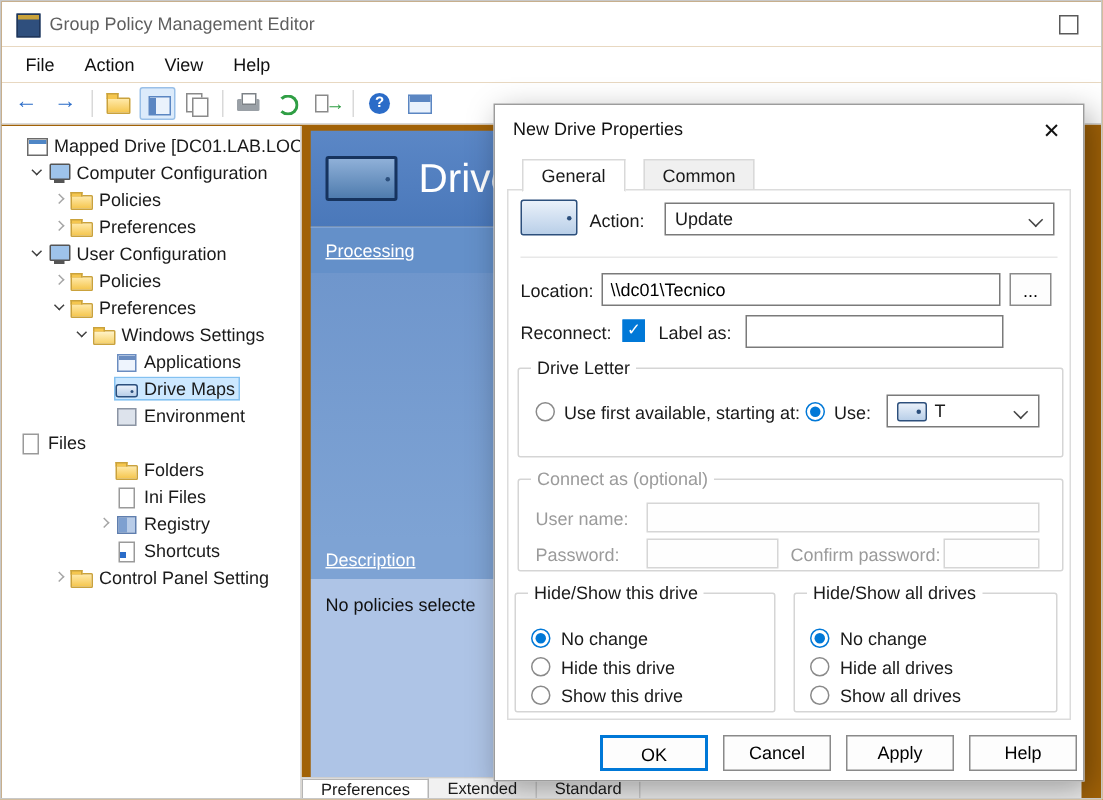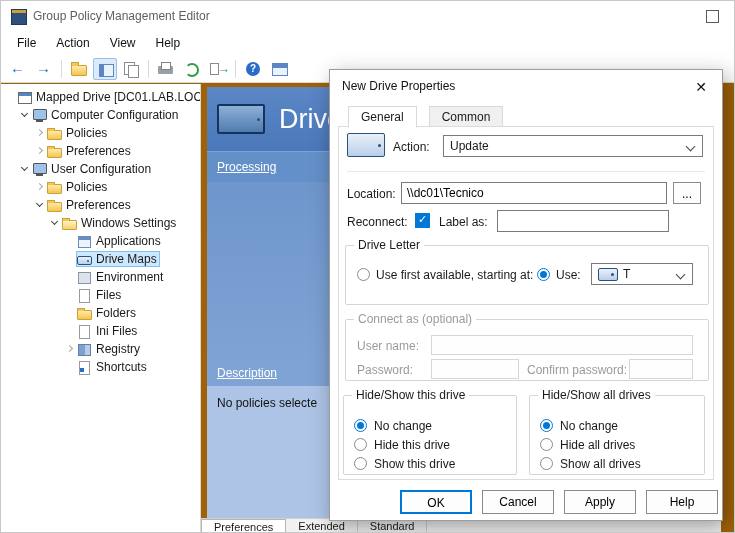--- a/index.html
+++ b/index.html
@@ -211,21 +211,21 @@
           <span class="tlabel">Drive Maps</span>
         </span>
       </div>
       <div class="trow" style="padding-left: 64px;">
         <span class="chev "></span>
         <span class="tnode">
           <span class="tico tico-env"></span>
           <span class="tlabel">Environment</span>
         </span>
       </div>
-      <div class="trow" style="padding-left: 64px;">
+      <div class="trow" style="">
         <span class="chev "></span>
         <span class="tnode">
           <span class="tico tico-doc"></span>
           <span class="tlabel">Files</span>
         </span>
       </div>
       <div class="trow" style="padding-left: 64px;">
         <span class="chev "></span>
         <span class="tnode">
           <span class="tico tico-folder-small"></span>
@@ -244,20 +244,27 @@
         <span class="tnode">
           <span class="tico tico-registry"></span>
           <span class="tlabel">Registry</span>
         </span>
       </div>
       <div class="trow" style="padding-left: 64px;">
         <span class="chev "></span>
         <span class="tnode">
           <span class="tico tico-shortcut"></span>
           <span class="tlabel">Shortcuts</span>
+        </span>
+      </div>
+      <div class="trow" style="padding-left: 34px;">
+        <span class="chev chev-right"></span>
+        <span class="tnode">
+          <span class="tico tico-folder"></span>
+          <span class="tlabel">Control Panel Setting</span>
         </span>
       </div>
     </div>
 
   <div class="rightpane">
     <div class="rp-header">
       <span class="hdd hdd-lg"></span>
       <span class="rp-title">Drive</span>
     </div>
     <div class="rp-processing">

